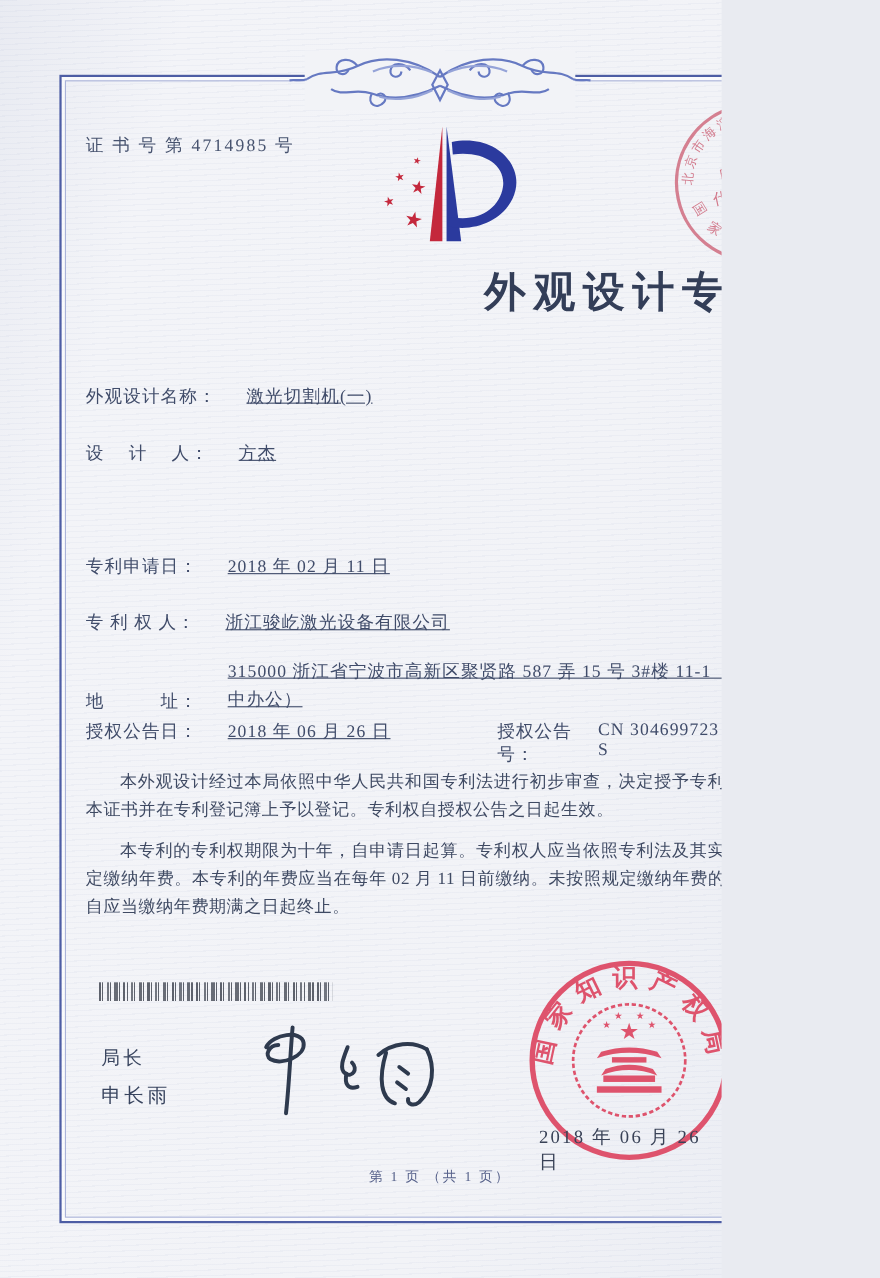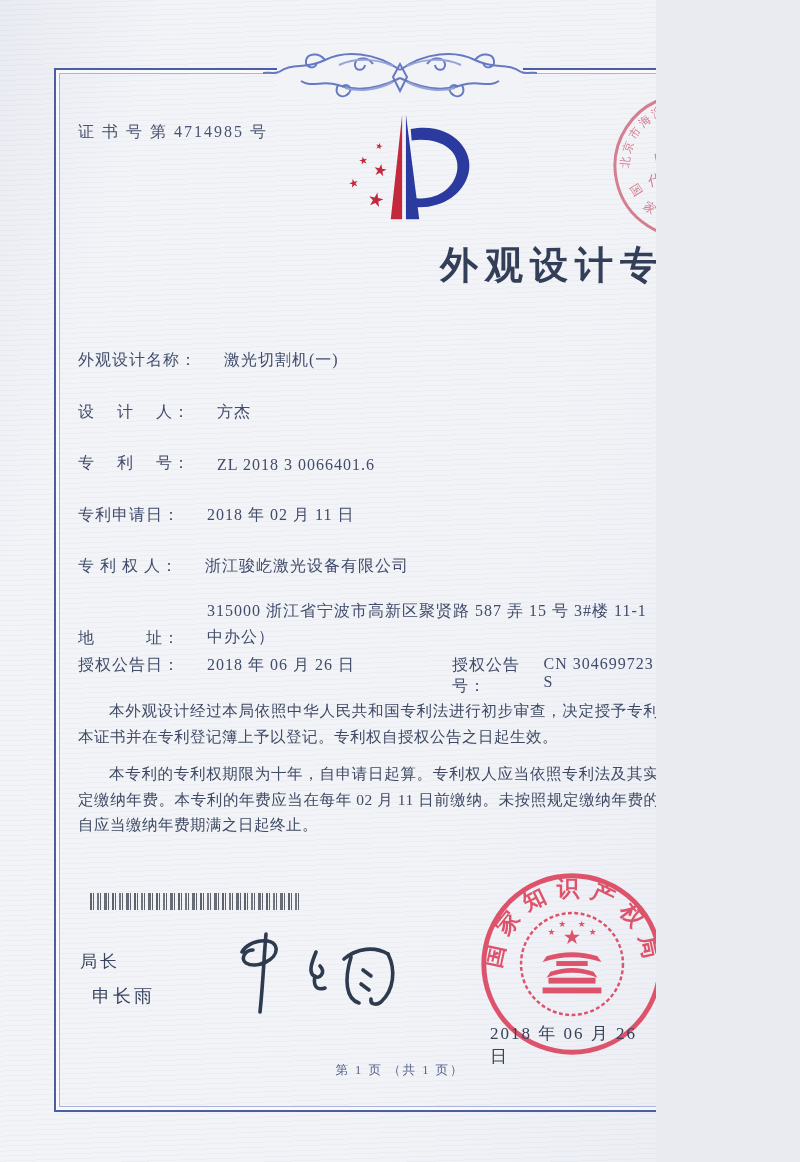--- a/index.html
+++ b/index.html
@@ -35,21 +35,21 @@
   .title{
     position:absolute;left:0;top:240px;width:800px;margin:0;
     text-align:right;font-size:38px;font-weight:600;
     letter-spacing:7px;color:#333e58;
   }
   .field-row{
     position:absolute;left:78px;display:flex;align-items:flex-end;
     font-size:16px;letter-spacing:1px;color:#404c6a;gap:21px;
   }
   .field-row .lbl{white-space:pre;flex:none;}
-  .field-row .val{margin-left:6px;}
+  .field-row .val{margin-left:6px;text-decoration:underline;}
   .row-addr .val{width:478px;line-height:1.6;}
   .field-right{
     position:absolute;left:452px;display:flex;
     font-size:16px;letter-spacing:1px;color:#404c6a;
   }
   .paras{
     position:absolute;left:66px;top:686px;width:670px;
     font-size:15.5px;line-height:25.5px;text-align:justify;
     color:#3f4a63;letter-spacing:0.5px;
   }
@@ -57,21 +57,21 @@
   .barcode{
     position:absolute;left:90px;top:893px;width:212px;height:17px;opacity:.82;
     background:repeating-linear-gradient(90deg,
       #3d424e 0 2px, transparent 2px 3px,
       #3d424e 3px 4px, transparent 4px 7px,
       #565b66 7px 9px, transparent 9px 10px,
       #3d424e 10px 11px, transparent 11px 14px,
       #494e59 14px 17px, transparent 17px 18px,
       #3d424e 18px 19px, transparent 19px 22px);
   }
-  .sig-title{position:absolute;left:80px;top:950px;font-size:17px;letter-spacing:3px;color:#39455f;}
+  .sig-title{position:absolute;left:92px;top:950px;font-size:17px;letter-spacing:3px;color:#39455f;}
   .sig-name{position:absolute;left:92px;top:984px;font-size:18px;letter-spacing:3px;color:#39455f;}
   .sig-script{position:absolute;left:212px;top:922px;width:215px;height:100px;}
   .seal-bottom{position:absolute;left:474px;top:866px;width:196px;height:196px;opacity:.93;}
   .seal-date{
     position:absolute;left:490px;top:1022px;
     font-size:17px;letter-spacing:2px;color:#394257;
   }
   .footer{
     position:absolute;left:0;top:1062px;width:800px;text-align:center;
     font-size:12.5px;letter-spacing:2px;color:#56618a;
@@ -151,24 +151,20 @@
 
   <h1 class="title">外观设计专利证书</h1>
 
   <div class="field-row" style="top:350px">
     <span class="lbl">外观设计名称：</span>
     <span class="val">激光切割机(一)</span>
   </div>
   <div class="field-row" style="top:402px">
     <span class="lbl">设　 计　 人：</span>
     <span class="val">方杰</span>
-  </div>
-  <div class="field-row" style="top:453px">
-    <span class="lbl">专　 利　 号：</span>
-    <span class="val">ZL 2018 3 0066401.6</span>
   </div>
   <div class="field-row" style="top:505px">
     <span class="lbl">专利申请日：</span>
     <span class="val">2018 年 02 月 11 日</span>
   </div>
   <div class="field-row" style="top:556px">
     <span class="lbl">专 利 权 人：</span>
     <span class="val">浙江骏屹激光设备有限公司</span>
   </div>
   <div class="field-row row-addr" style="top:598px">

